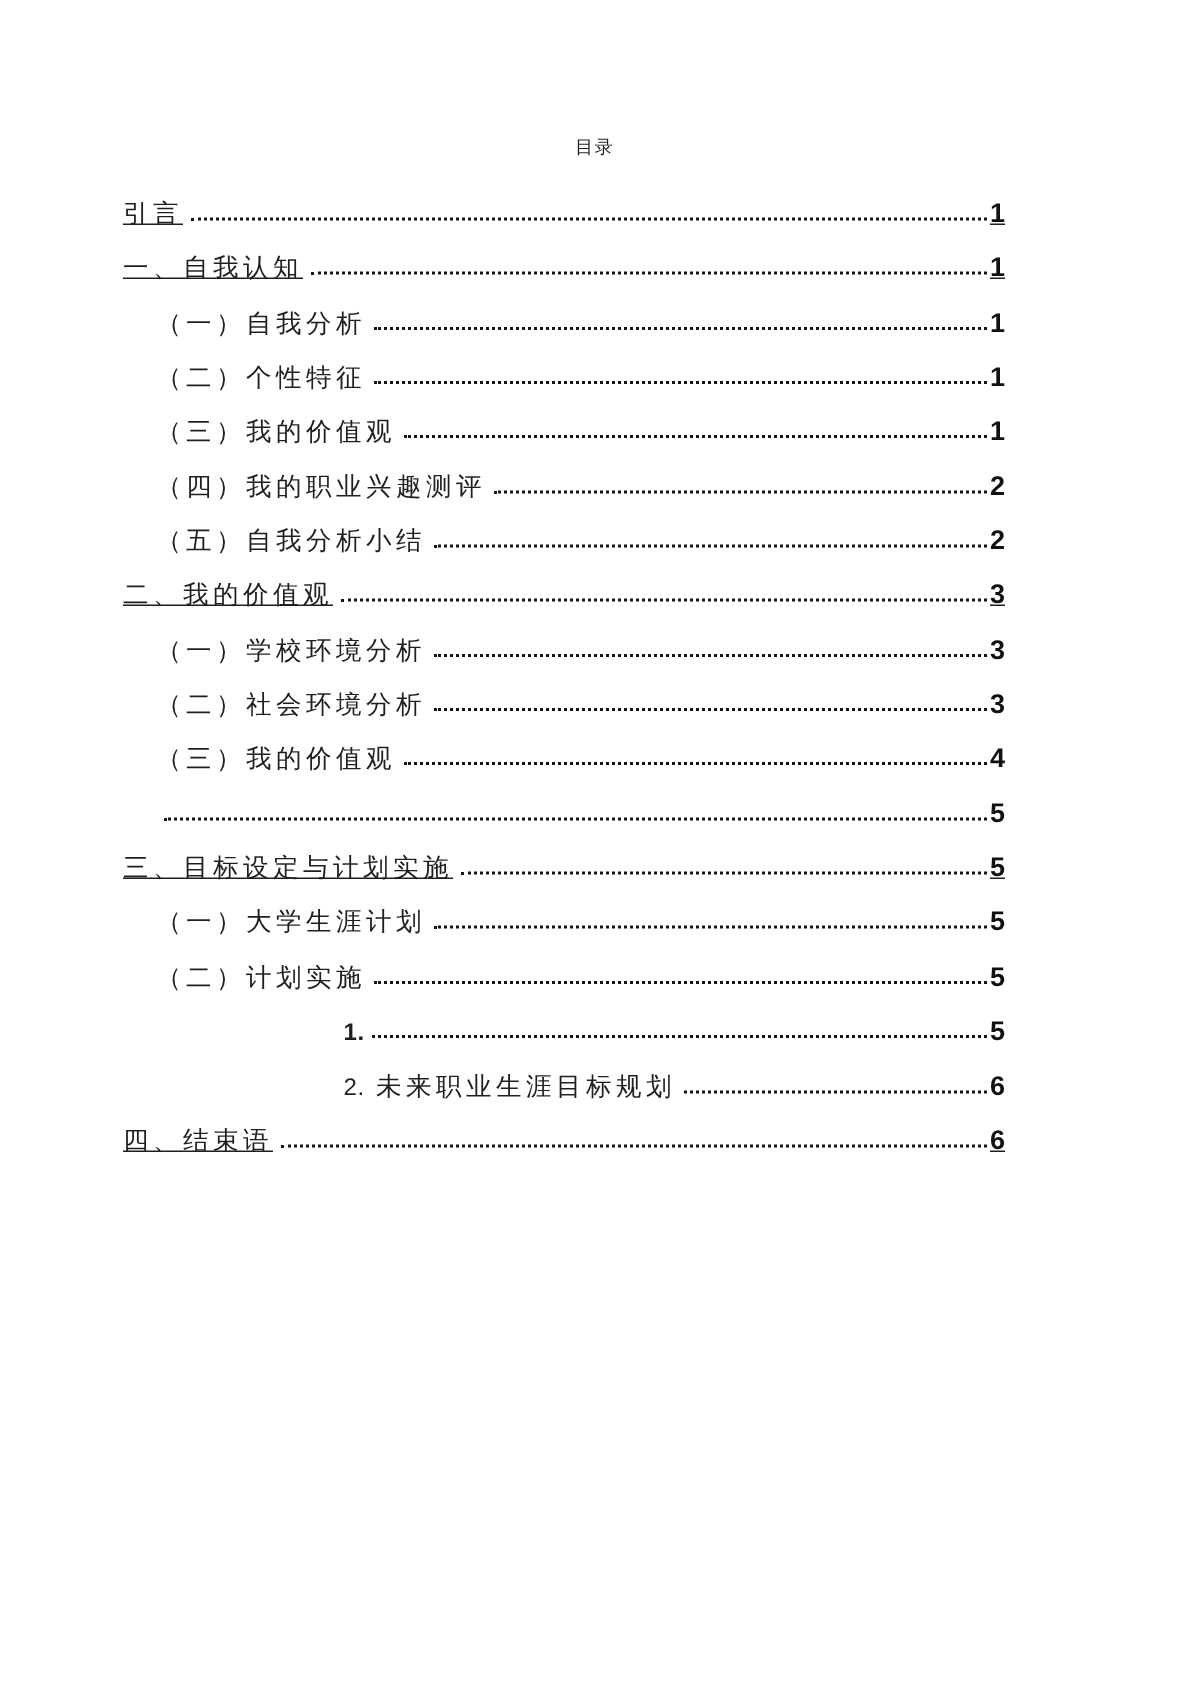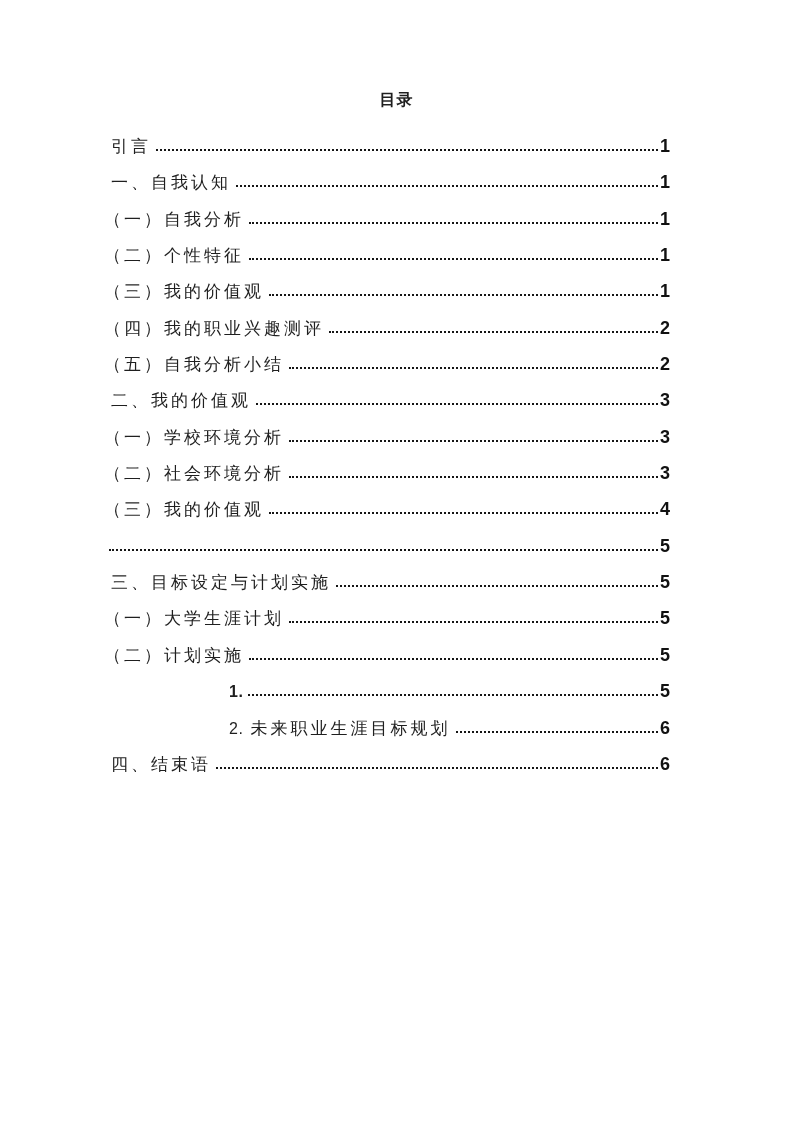--- a/index.html
+++ b/index.html
@@ -12,39 +12,39 @@
     width: 793px;
     height: 1122px;
     background: #ffffff;
     color: #1f1f1f;
     font-family: "Liberation Serif", "DejaVu Serif", serif;
     overflow: hidden;
   }
   .doc-title {
     margin: 0;
     padding-top: 90px;
-    font-size: 16px;
-    font-weight: 700;
+    font-size: 12px;
+    font-weight: 400;
     letter-spacing: 1px;
     text-align: center;
     color: #1f1f1f;
   }
   .toc {
     margin-top: 17px;
   }
   .toc-row {
     display: flex;
     align-items: baseline;
     height: 36.35px;
     line-height: 36.35px;
     padding-right: 123px;
     font-size: 17px;
     cursor: default;
   }
-  .lvl0 { padding-left: 111px; }
+  .lvl0 { padding-left: 82px; text-decoration: underline; }
   .lvl1 { padding-left: 104px; }
   .lvl2 { padding-left: 229px; }
   .toc-label {
     letter-spacing: 3px;
     white-space: pre;
     flex: 0 0 auto;
   }
   .toc-prefix {
     font-family: "Liberation Sans", "DejaVu Sans", sans-serif;
     font-size: 16px;

